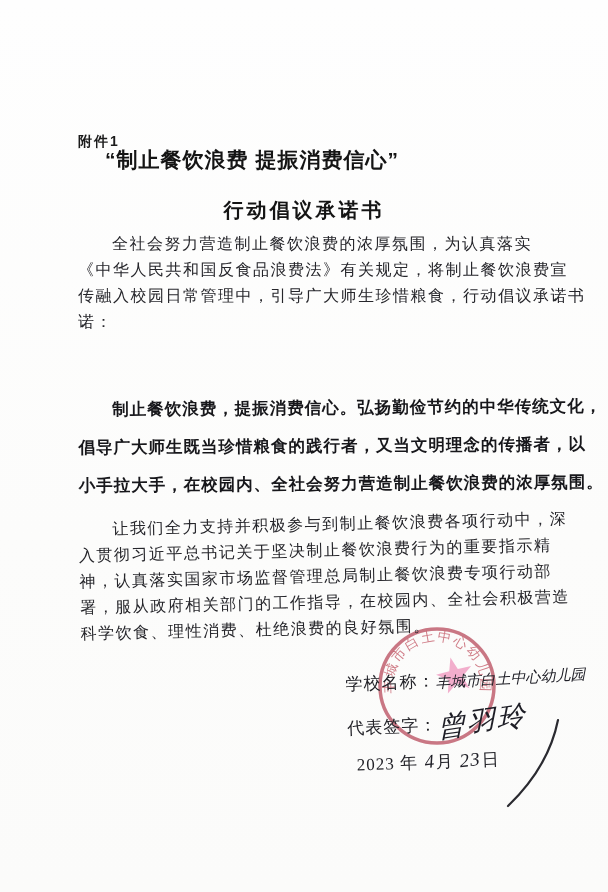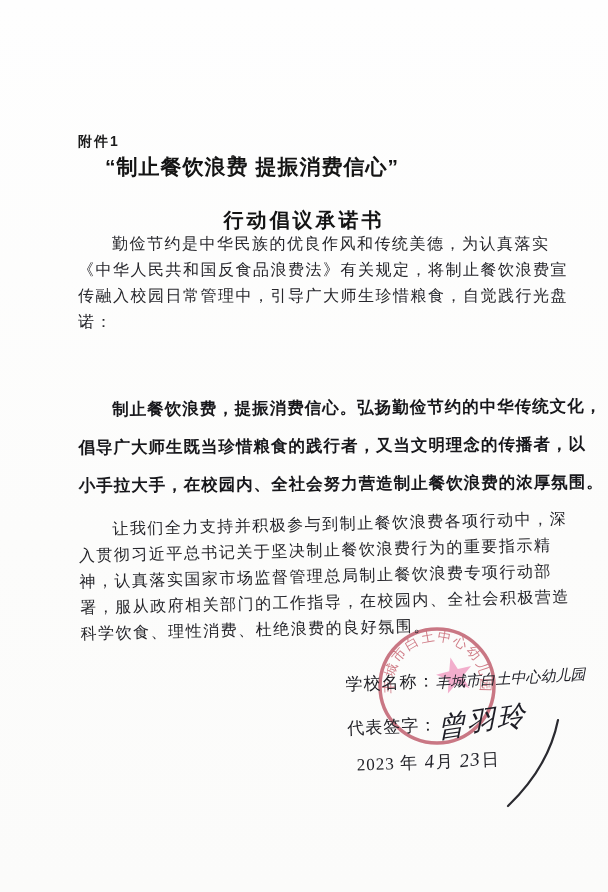--- a/index.html
+++ b/index.html
@@ -19,33 +19,32 @@
     font-family: "Liberation Sans", sans-serif;
     font-weight: bold; font-size: 14px; color: #1b1b1b;
     letter-spacing: 2px;
   }
   .ink-dot {
     position: absolute; left: 231px; top: 155px;
     width: 4px; height: 4px; border-radius: 50%;
     background: #3a3a3a;
   }
   .title-line1 {
-    position: absolute; left: 0; top: 153px; width: 504px;
+    position: absolute; left: 0; top: 146px; width: 504px;
     text-align: center;
     font-family: "Liberation Sans", sans-serif;
     font-weight: bold; font-size: 21px; color: #141414;
     letter-spacing: 1px;
   }
   .title-line2 {
     position: absolute; left: 0; top: 197px; width: 608px;
     text-align: center;
     font-family: "Liberation Sans", sans-serif;
     font-weight: bold; font-size: 20px; color: #141414;
     letter-spacing: 3px;
-    margin-top: 10px;
   }
   .para {
     position: absolute; left: 78px; width: 500px;
     color: #26262b; font-size: 16px; letter-spacing: 1.5px;
   }
   .pline { white-space: nowrap; }
   .indent { padding-left: 34px; }
   .para1 { top: 231px; z-index: 2; }
   .para1 .pline { height: 26px; line-height: 26px; }
   .para2 {
@@ -108,23 +107,23 @@
 
 <div class="page">
 
   <div class="attachment-label">附件1</div>
   <div class="ink-dot"></div>
 
   <div class="title-line1">“制止餐饮浪费 提振消费信心”</div>
   <div class="title-line2">行动倡议承诺书</div>
 
   <div class="para para1">
-    <div class="pline indent">勤俭节约是中华民族的优良作风和传统美德，为认真落实</div>
+    <div class="pline indent">全社会努力营造制止餐饮浪费的浓厚氛围，为认真落实</div>
     <div class="pline">《中华人民共和国反食品浪费法》有关规定，将制止餐饮浪费宣</div>
-    <div class="pline">传融入校园日常管理中，引导广大师生珍惜粮食，自觉践行光盘</div>
+    <div class="pline">传融入校园日常管理中，引导广大师生珍惜粮食，行动倡议承诺书</div>
     <div class="pline">诺：</div>
   </div>
 
   <div class="para para2">
     <div class="pline indent">制止餐饮浪费，提振消费信心。弘扬勤俭节约的中华传统文化，</div>
     <div class="pline">倡导广大师生既当珍惜粮食的践行者，又当文明理念的传播者，以</div>
     <div class="pline">小手拉大手，在校园内、全社会努力营造制止餐饮浪费的浓厚氛围。</div>
   </div>
 
   <div class="para para3">

